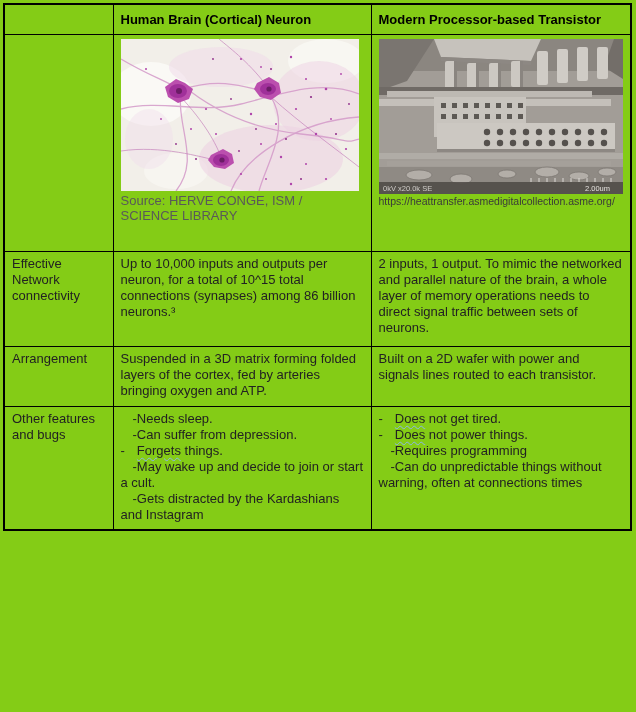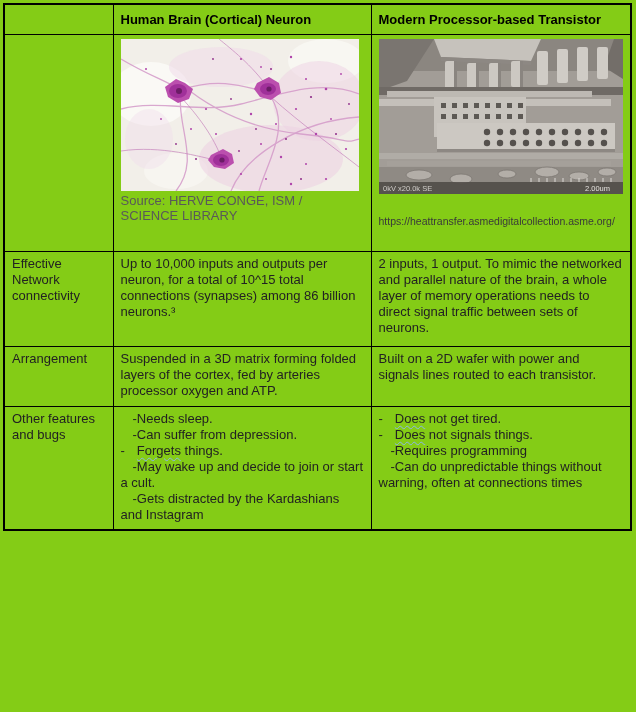--- a/index.html
+++ b/index.html
@@ -25,21 +25,21 @@
   tr.r-calc  { height:69px; }
   tr.r-net   { height:95px;margin-left:32px; }
   tr.r-size  { height:43px; }
   tr.r-arr   { height:60px;padding-left:44px; }
   tr.r-pow   { height:51px; }
   tr.r-other { height:124px;margin-top:38px; }
 
   td.img-cell { padding:5px 6px 4px 6px; }
   .micro-img { display:block; }
   .caption-gray { color:#595959; font-size:13px; line-height:15px; margin-top:2px; }
-  .caption-url  { color:#3a3a3a; font-size:10.5px; line-height:14px; margin-top:20px; white-space:nowrap; }
+  .caption-url  { color:#3a3a3a; font-size:10.5px; line-height:14px; margin-top:0; white-space:nowrap; }
 
   .bullet-line { }
   .wavy {
     text-decoration-line:underline;
     text-decoration-style:wavy;
     text-decoration-color:#8ab4e8;
     text-decoration-thickness:1px;
     text-underline-offset:2px;
     padding-left:12px;
   }
@@ -264,36 +264,36 @@
 
     <tr class="r-net">
       <td>Effective Network connectivity</td>
       <td>Up to 10,000 inputs and outputs per neuron, for a total of 10^15 total connections (synapses) among 86 billion neurons.³</td>
       <td>2 inputs, 1 output. To mimic the networked and parallel nature of the brain, a whole layer of memory operations needs to direct signal traffic between sets of neurons.</td>
     </tr>
 
 
     <tr class="r-arr">
       <td>Arrangement</td>
-      <td>Suspended in a 3D matrix forming folded layers of the cortex, fed by arteries processor oxygen and ATP.</td>
+      <td>Suspended in a 3D matrix forming folded layers of the cortex, fed by arteries bringing oxygen and ATP.</td>
       <td>Built on a 2D wafer with power and signals lines routed to each transistor.</td>
     </tr>
 
 
     <tr class="r-other">
       <td>Other features and bugs</td>
       <td>
         <div class="bullet-line"><span></span><span class="wavy"></span><span></span><span>-Needs sleep.</span></div>
         <div class="bullet-line"><span></span><span class="wavy"></span><span></span><span>-Can suffer from depression.</span></div>
         <div class="bullet-line"><span>-</span><span class="wavy">Forgets</span><span> things.</span><span></span></div>
         <div class="bullet-line"><span></span><span class="wavy"></span><span></span><span>-May wake up and decide to join or start a cult.</span></div>
         <div class="bullet-line"><span></span><span class="wavy"></span><span></span><span>-Gets distracted by the Kardashians and Instagram</span></div>
       </td>
       <td>
         <div class="bullet-line"><span>-</span><span class="wavy">Does</span><span> not get tired.</span><span></span></div>
-        <div class="bullet-line"><span>-</span><span class="wavy">Does</span><span> not signals things.</span><span></span></div>
+        <div class="bullet-line"><span>-</span><span class="wavy">Does</span><span> not power things.</span><span></span></div>
         <div class="bullet-line"><span></span><span class="wavy"></span><span></span><span>-Requires programming</span></div>
         <div class="bullet-line"><span></span><span class="wavy"></span><span></span><span>-Can do unpredictable things without warning, often at connections times</span></div>
       </td>
     </tr>
   </tbody>
     </table>
 </div>
 
 </body></html>

